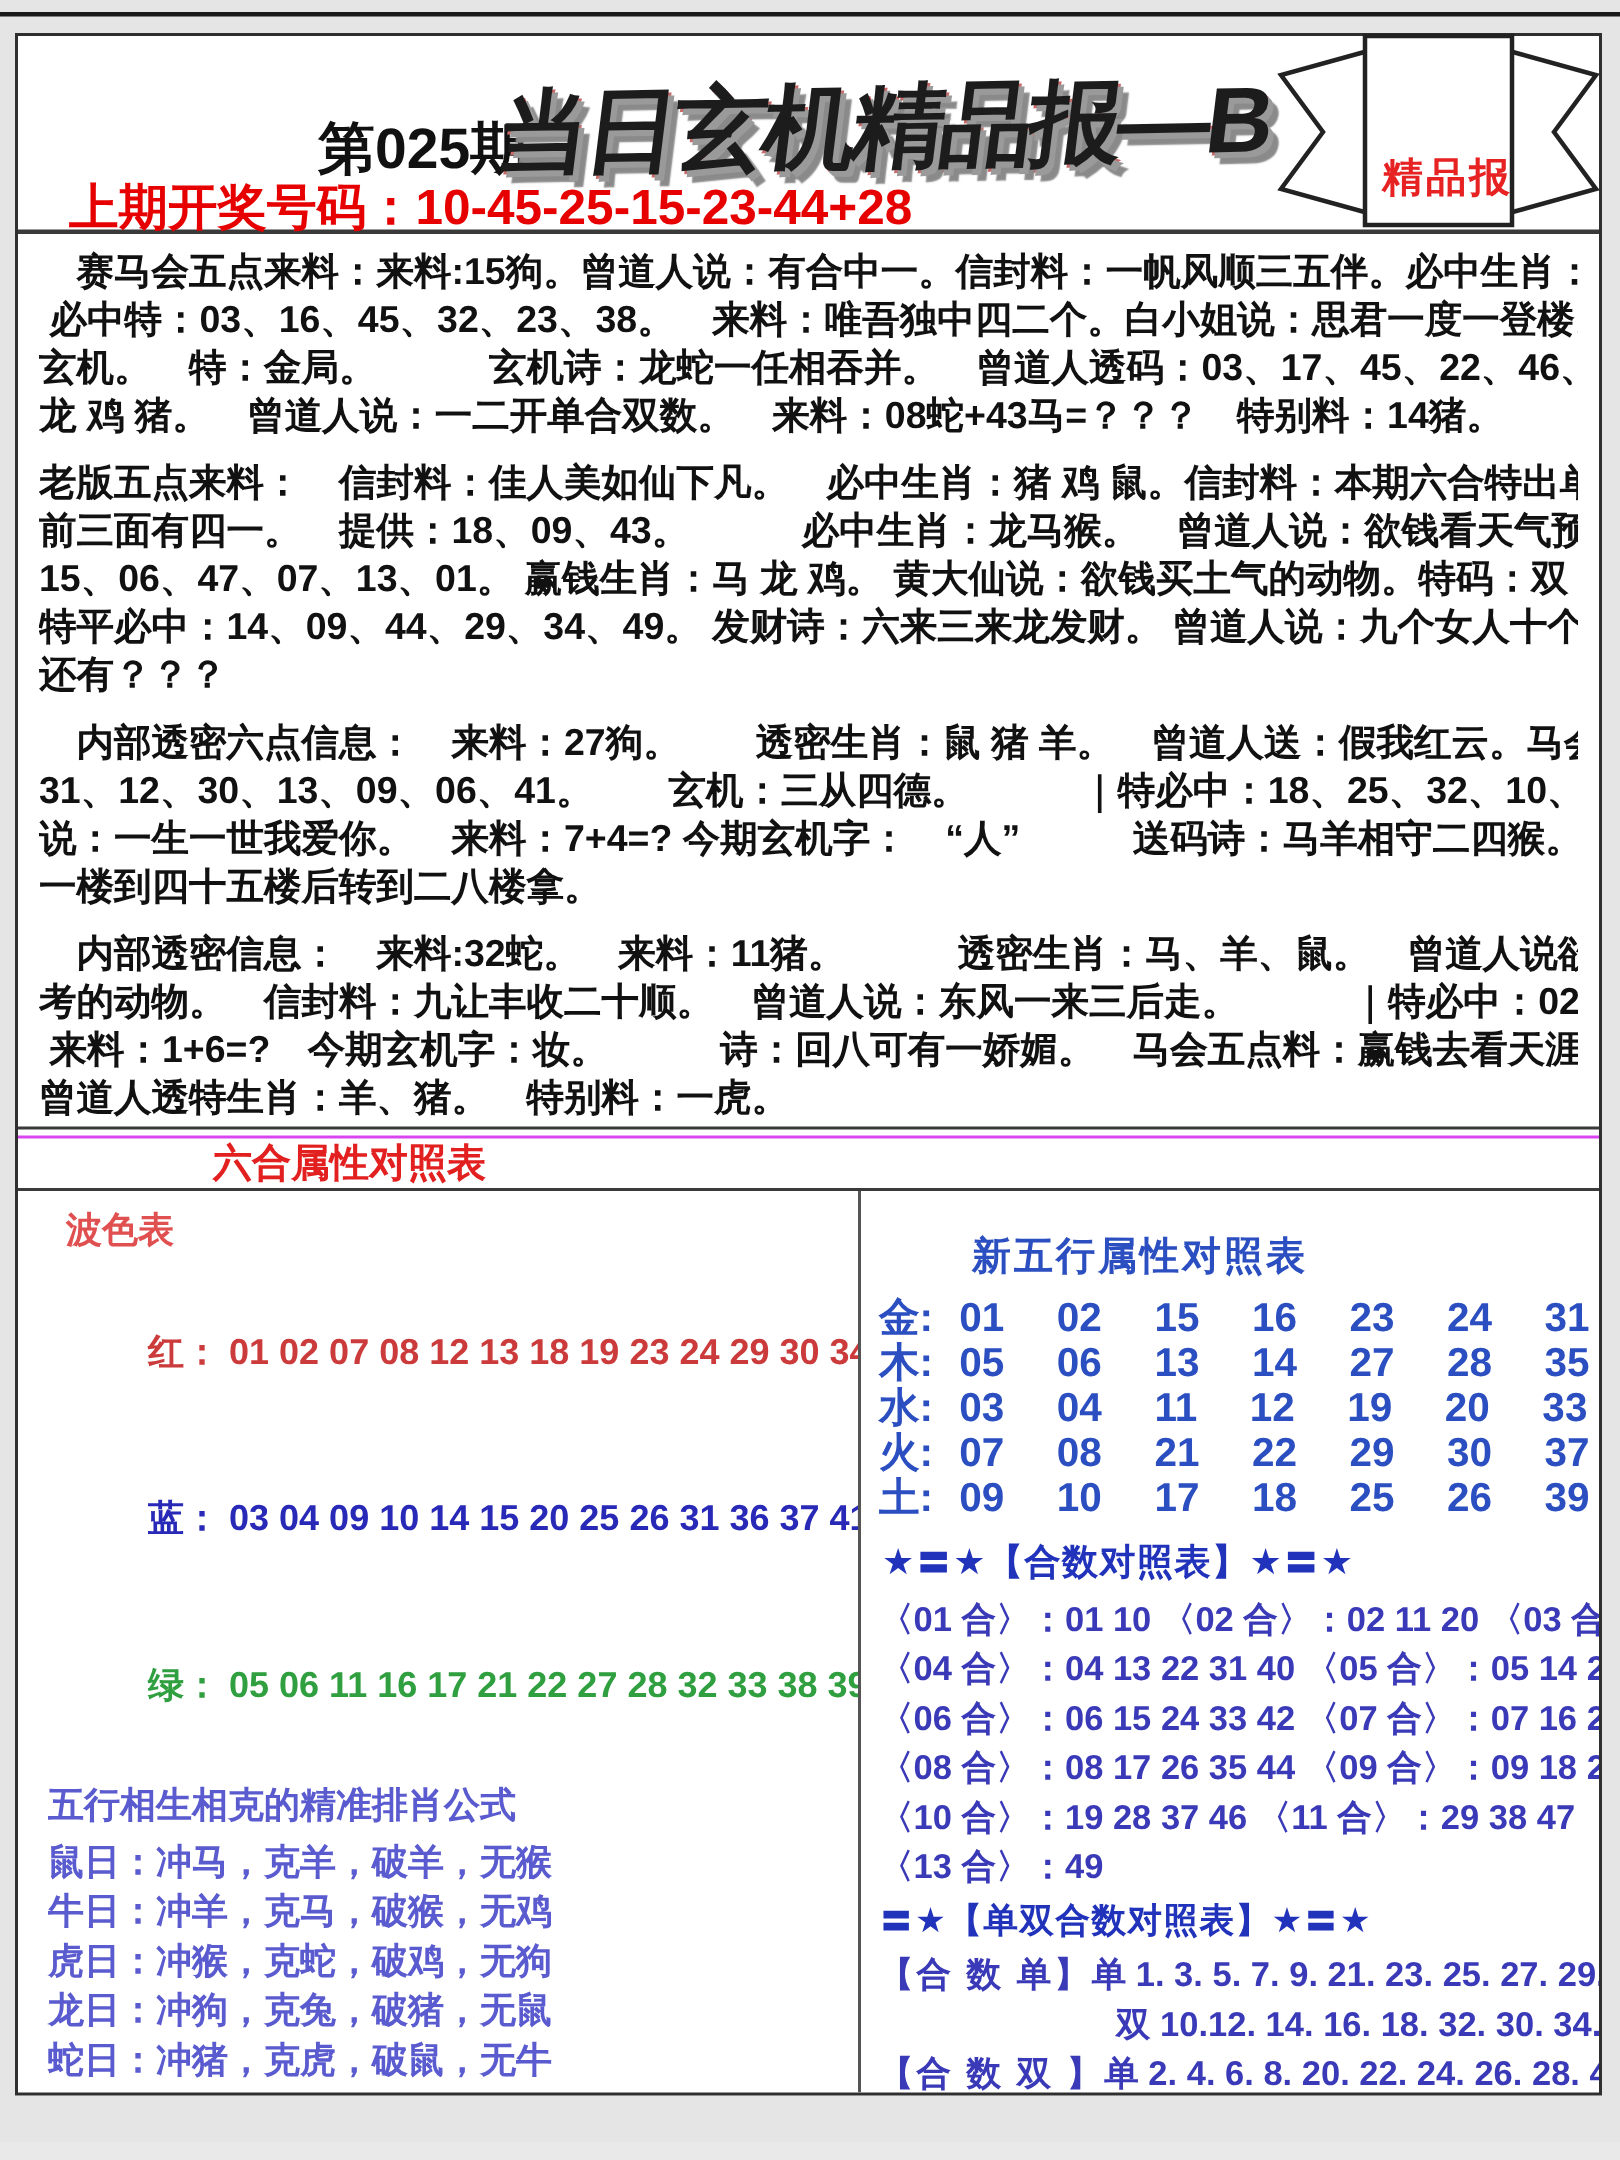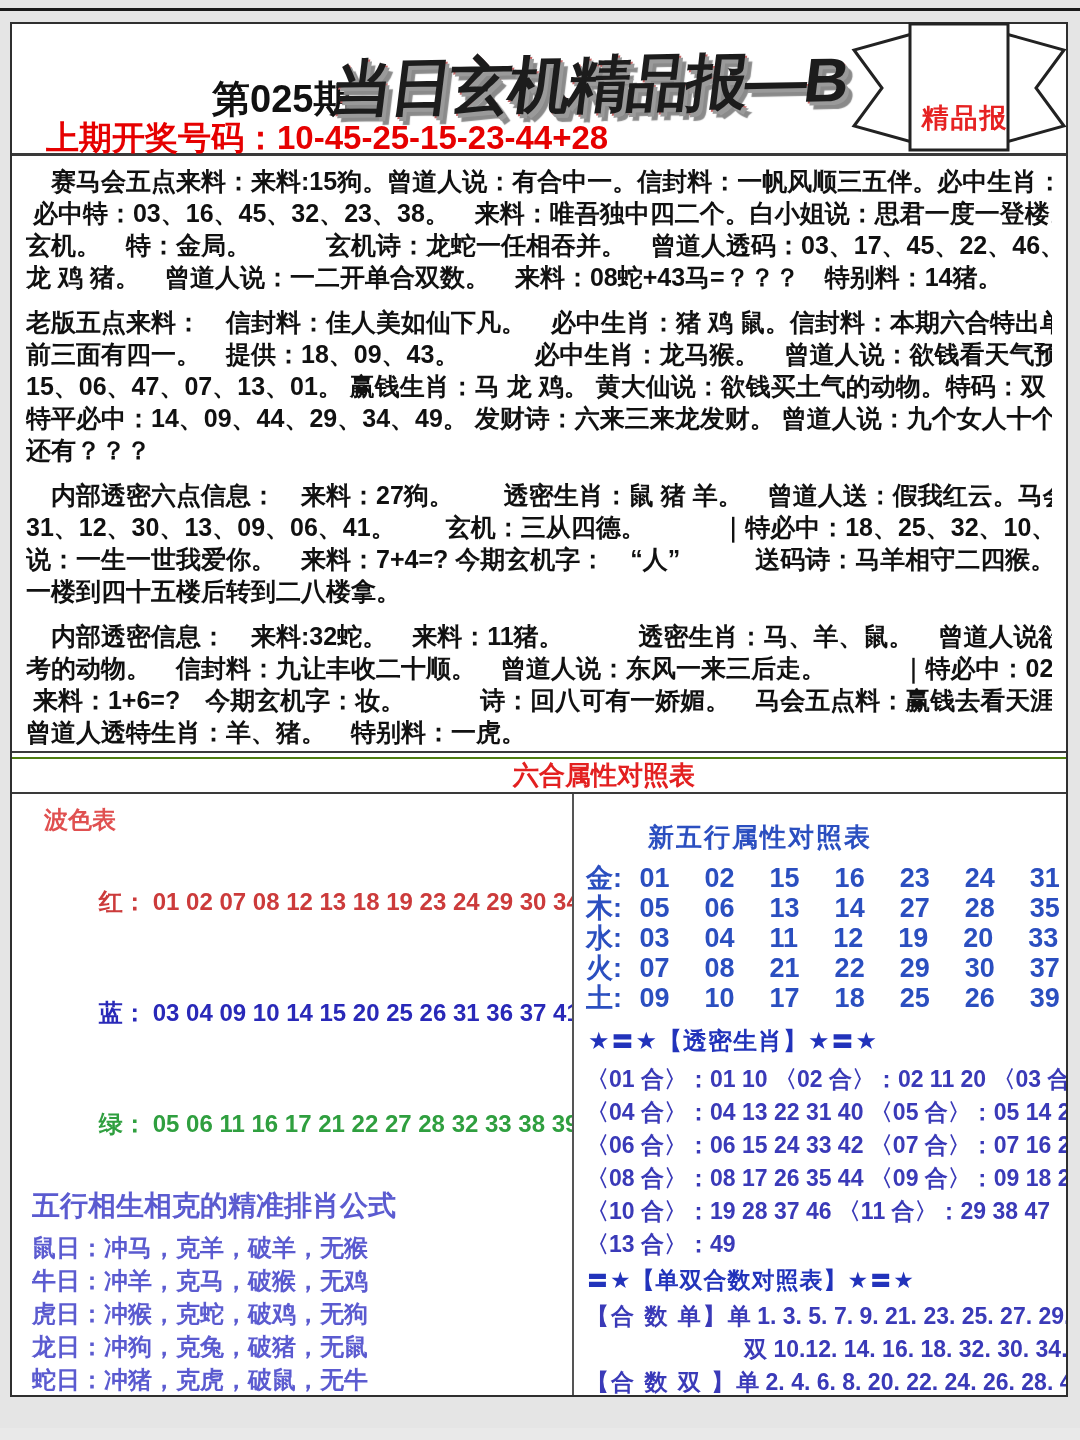--- a/index.html
+++ b/index.html
@@ -12,34 +12,34 @@
   .issue{position:absolute;left:200px;top:50px;font-size:38px;font-weight:700;}
   .masthead{position:absolute;left:320px;top:18px;width:560px;font-size:62px;font-weight:800;
             color:#1c1c1c;transform:skewX(-8deg) rotate(-1deg);letter-spacing:-3px;white-space:nowrap;
             text-shadow:4px 4px 0 #9a9a9a,8px 8px 1px #8a8a8a,2px 2px 0 #c86a6a;}
   .lastdraw{position:absolute;left:34px;top:92px;font-size:33px;font-weight:700;color:#e60000;white-space:nowrap;}
   
   .body-sec{height:586px;padding:9px 14px 0 14px;border-bottom:2px solid #3a3a3a;overflow:hidden;}
   .para{margin:0 0 13px 0;}
   .pline{font-size:25px;font-weight:700;line-height:32px;white-space:pre;overflow:hidden;}
   
-  .band{margin-top:4px;border-top:2px solid #4d7c0f;border-bottom:2px solid #3a3a3a;height:33px;
-        text-align:center;padding-left:130px;}
+  .band{margin-top:4px;border-top:2px solid #d946ef;border-bottom:2px solid #3a3a3a;height:33px;
+        text-align:left;padding-left:130px;}
   .band span{font-size:26px;font-weight:700;color:#e32020;line-height:33px;}
   
   .table-sec{display:flex;height:601px;overflow:hidden;}
   .col-left{width:540px;border-right:2px solid #555;padding:8px 0 0 20px;overflow:hidden;}
   .col-right{flex:1;padding:18px 0 0 12px;overflow:hidden;}
   .bose-title{font-size:24px;font-weight:700;color:#e05050;margin:2px 0 10px 12px;}
   .bose-row{font-size:24px;font-weight:700;line-height:37px;white-space:pre;}
   .bose-row .lbl{margin-right:6px;}
   .row-red{color:#cc3b3b;}
   .row-blue{color:#2929b8;}
   .row-green{color:#2f9f3f;}
-  .formula-title{font-size:28px;font-weight:700;color:#5b5bd0;margin:8px 0 6px 0;}
+  .formula-title{font-size:24px;font-weight:700;color:#5b5bd0;margin:8px 0 6px 0;}
   .zline{font-size:24px;font-weight:700;color:#5b5bd0;line-height:33px;white-space:pre;}
   .fe-title{font-size:26px;font-weight:700;color:#2b4fc0;margin:8px 0 8px 62px;letter-spacing:2px;}
   .fe-row{font-size:27px;font-weight:700;color:#2b4fc0;line-height:30px;white-space:pre;word-spacing:10px;}
   .hs-title{font-size:24px;font-weight:700;color:#2233bb;margin:12px 0 6px 2px;letter-spacing:1px;}
   .hs-line{font-size:23px;font-weight:700;color:#3a3ab8;line-height:33px;white-space:pre;}
   .ds-title{font-size:23px;font-weight:700;color:#2233bb;margin:4px 0 4px 0;letter-spacing:1px;}
   .ds-line{font-size:23px;font-weight:700;color:#3a3ab8;line-height:33px;white-space:pre;}
   .ds-line .ds-lbl{letter-spacing:2px;}
   .ds-indent{padding-left:158px;}
   
@@ -116,21 +116,21 @@
       </div>
 
       <div class="col-right">
         <div class="fe-title">新五行属性对照表</div>
         <div class="fe-row"><span>金:</span> <span>01  02  15  16  23  24  31  32  45  46</span></div>
         <div class="fe-row"><span>木:</span> <span>05  06  13  14  27  28  35  36  43  44</span></div>
         <div class="fe-row"><span>水:</span> <span>03  04  11  12  19  20  33  34  41  42  49</span></div>
         <div class="fe-row"><span>火:</span> <span>07  08  21  22  29  30  37  38</span></div>
         <div class="fe-row"><span>土:</span> <span>09  10  17  18  25  26  39  40  47  48</span></div>
 
-        <div class="hs-title">★〓★【透密生肖】★〓★</div>
+        <div class="hs-title">★〓★【合数对照表】★〓★</div>
         <div class="hs-line">〈01 合〉：01 10 〈02 合〉：02 11 20 〈03 合〉：03 12 21 30</div>
         <div class="hs-line">〈04 合〉：04 13 22 31 40 〈05 合〉：05 14 23 32 41</div>
         <div class="hs-line">〈06 合〉：06 15 24 33 42 〈07 合〉：07 16 25 34 43</div>
         <div class="hs-line">〈08 合〉：08 17 26 35 44 〈09 合〉：09 18 27 36 45</div>
         <div class="hs-line">〈10 合〉：19 28 37 46 〈11 合〉：29 38 47 〈12 合〉：39 48</div>
         <div class="hs-line">〈13 合〉：49</div>
 
         <div class="ds-title">〓★【单双合数对照表】★〓★</div>
         <div class="ds-line"><span class="ds-lbl">【合 数 单】</span><span>单 1. 3. 5. 7. 9. 21. 23. 25. 27. 29. 41. 43. 45. 47. 49.</span></div>
         <div class="ds-line ds-indent">双 10.12. 14. 16. 18. 32. 30. 34. 36. 38</div>

